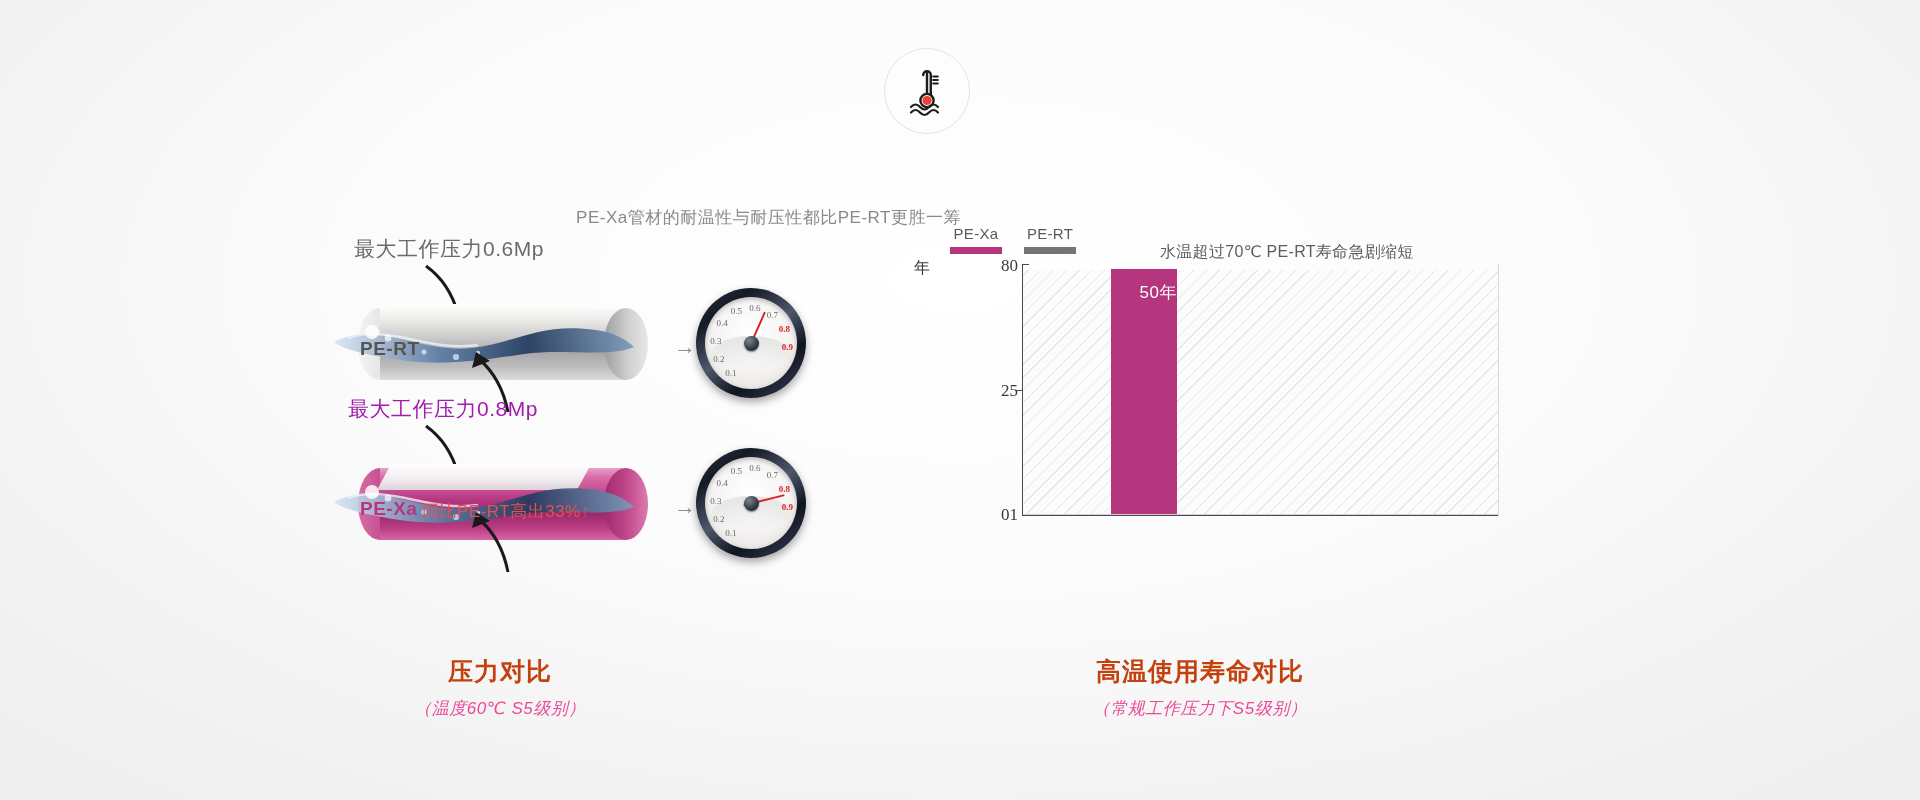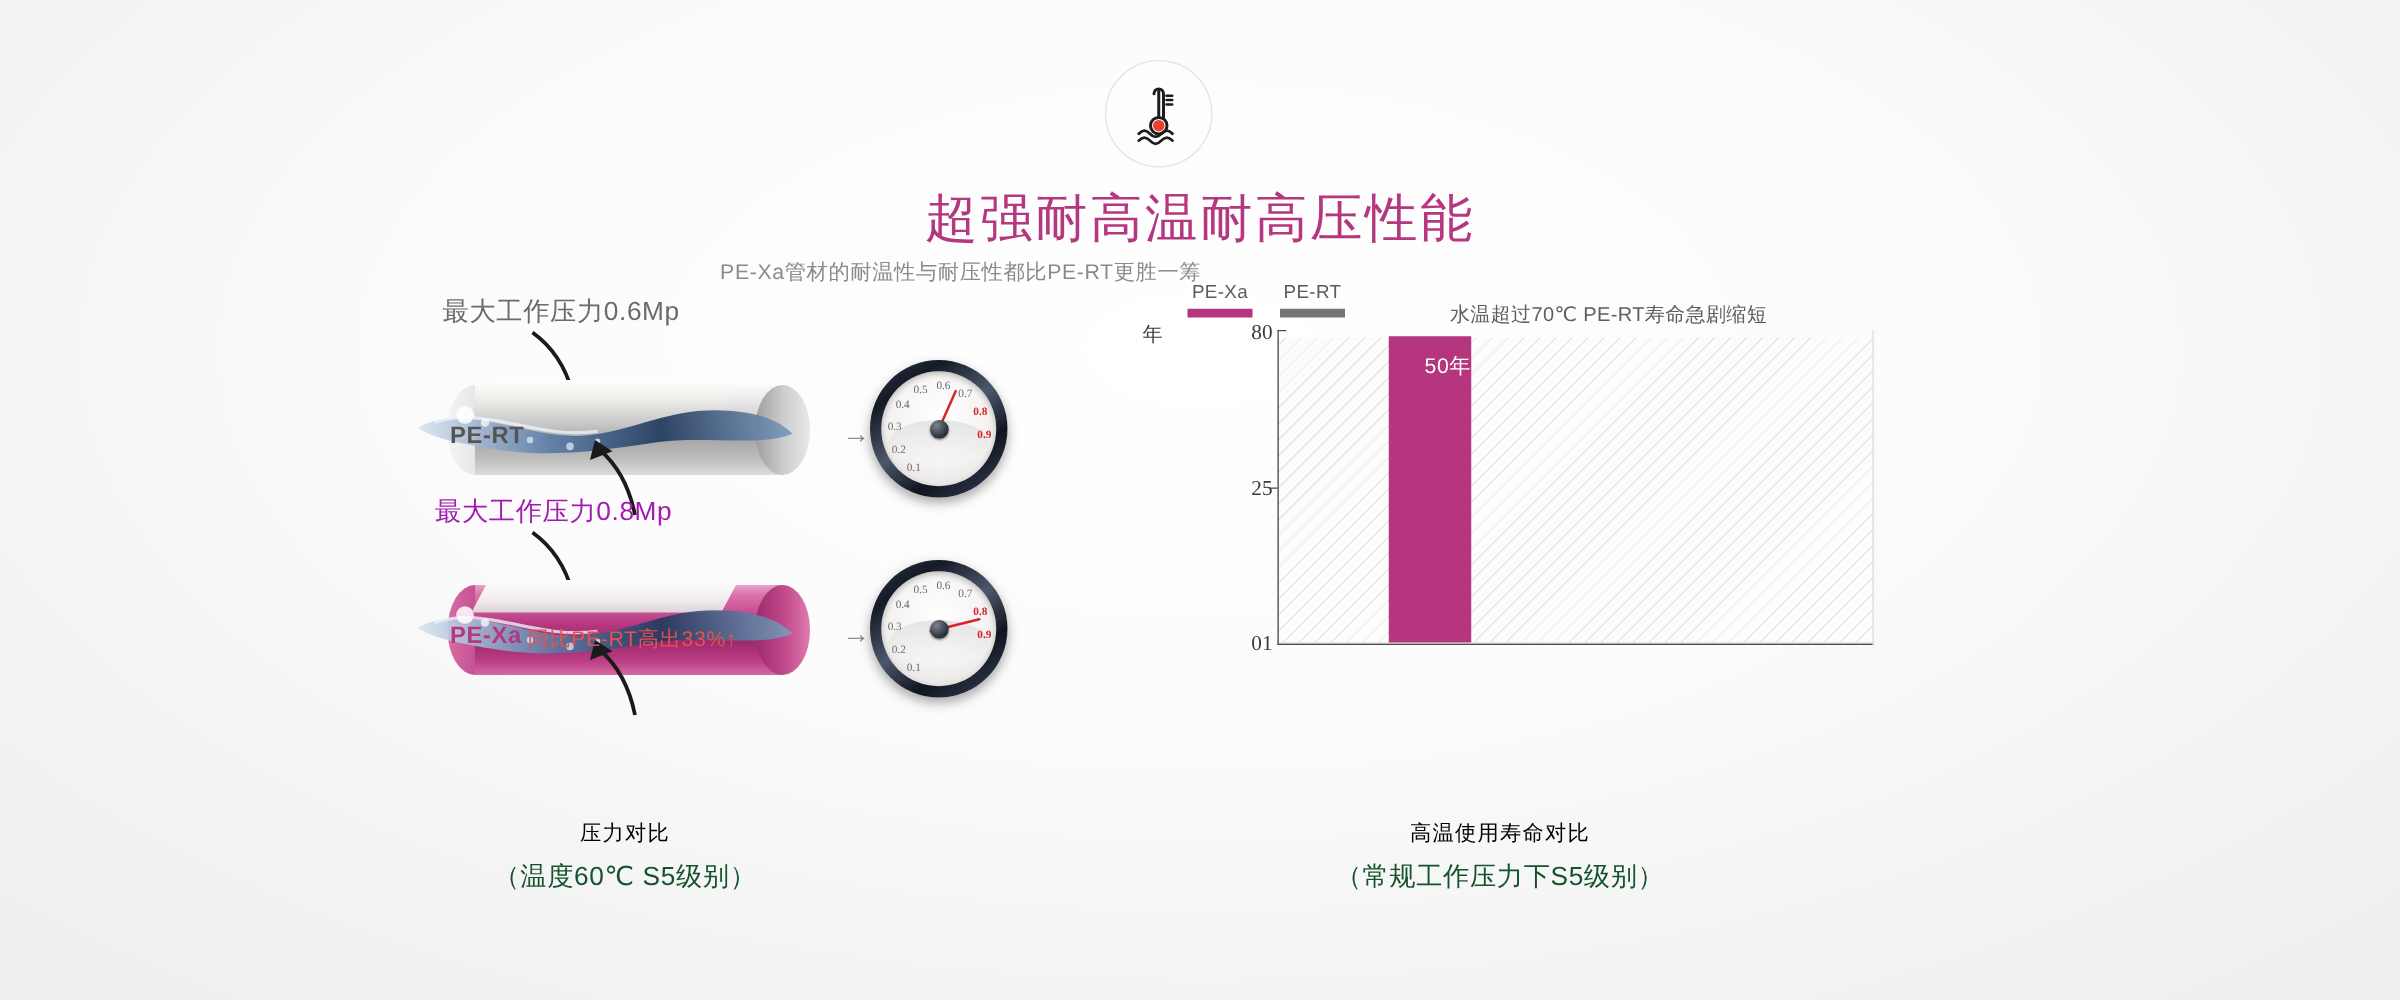--- a/index.html
+++ b/index.html
@@ -108,22 +108,22 @@
     position:absolute;left:50%;top:50%;width:2px;height:42px;background:#d6232c;
     transform-origin:50% 82%;border-radius:1px;
   }
   .gauge .hub{
     position:absolute;left:50%;top:50%;width:15px;height:15px;margin:-7.5px 0 0 -7.5px;
     border-radius:50%;background:radial-gradient(circle at 35% 30%,#7b8592,#303741 60%,#1b2027);
     box-shadow:0 1px 2px rgba(0,0,0,.5);
   }
 
   .caption{position:absolute;text-align:center;width:100%;}
-  .caption .main{font-size:17px;font-weight:normal;color:#000000;letter-spacing:1px;}
-  .caption .sub{font-size:21px;color:#14532d;margin-top:9px;letter-spacing:.5px;}
+  .caption .main{font-size:25px;font-weight:bold;color:#c2410c;letter-spacing:1px;}
+  .caption .sub{font-size:17px;color:#ec4899;margin-top:9px;letter-spacing:.5px;font-style:italic;}
 
   
   .chart-block{position:absolute;left:960px;top:230px;width:680px;height:420px;}
   .legend{position:absolute;left:-10px;top:-5px;display:flex;gap:22px;}
   .legend-item{display:flex;flex-direction:column;align-items:center;}
   .legend-item .lbl{font-size:15px;color:#5a5a5a;letter-spacing:.3px;}
   .legend-item .swatch{width:52px;height:7px;margin-top:5px;}
   .annotation{position:absolute;left:200px;top:12px;font-size:16px;color:#5d5d5d;white-space:nowrap;letter-spacing:.3px;}
 
   .plot{
@@ -161,21 +161,20 @@
         <path d="M24.2 12 a3.8 3.8 0 0 1 7.6 0 v19.5" fill="none"></path>
         <circle cx="28" cy="37.5" r="6.6" fill="#ffffff"></circle>
         <path d="M34.2 13.5 h4.6 M34.2 17 h4.6 M34.2 20.5 h4.6" stroke-width="2"></path>
         <path d="M12 44 q4.5 -5 9 0 t9 0 t9 0" stroke-width="2.2"></path>
         <path d="M12 49.5 q4.5 -5 9 0 t9 0 t9 0" stroke-width="2.2"></path>
       </g>
       <circle cx="28" cy="37.5" r="4.6" fill="#ef3f2e"></circle>
     </svg>
   </div>
 
-  <div class="title">超强耐高温耐高压性能</div>
   <div class="subtitle">PE-Xa管材的耐温性与耐压性都比PE-RT更胜一筹</div>
 
   <div class="pressure-block">
 
     <div>
       <div class="callout grey" style="left:54px;top:5px;">最大工作压力0.6Mp</div>
 
       <svg class="leader" style="left:118px;top:32px;" width="70" height="70">
         <path d="M8 4 C 22 14, 34 30, 40 52" stroke="#1a1a1a" stroke-width="3" fill="none"></path>
         <path d="M34 44 L41 58 L47 43 Z" fill="#1a1a1a"></path>

